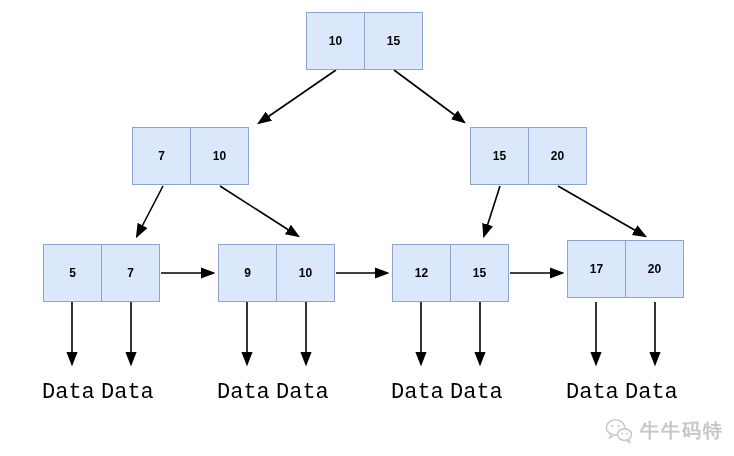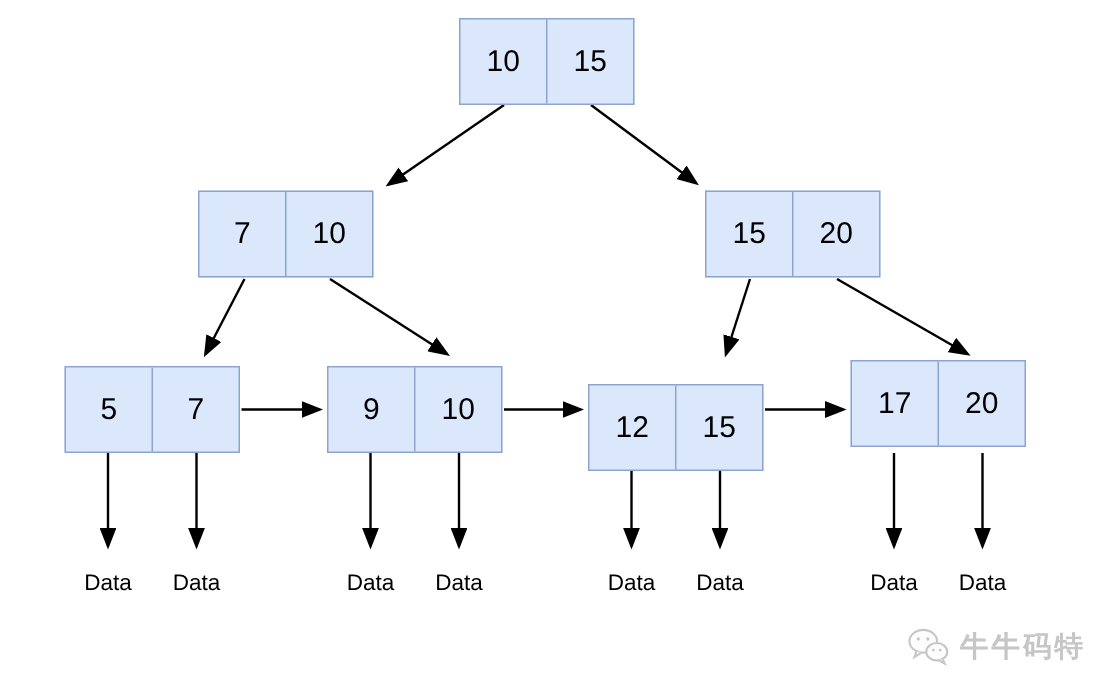--- a/index.html
+++ b/index.html
@@ -35,33 +35,35 @@
     display:flex;
     box-sizing:border-box;
     background:var(--node-fill);
     border:1.5px solid var(--node-border);
   }
   .cell{
     flex:1;
     display:flex;
     align-items:center;
     justify-content:center;
-    font-size:20px;
+    font-size:12px;
     color:var(--text);
+    font-weight:bold;
   }
   .cell + .cell{
     border-left:1.5px solid var(--node-border);
   }
   .data-label{
     position:absolute;
     top:380px;
     width:60px;
-    text-align:center;
-    font-size:15px;
+    text-align:left;
+    font-size:22px;
     color:var(--text);
+    font-family:Liberation Mono, monospace;
   }
   .watermark{
     position:absolute;
     right:10px;
     bottom:12px;
     display:flex;
     align-items:center;
     gap:7px;
     user-select:none;
   }
@@ -126,21 +128,21 @@
   </div>
 
   <div class="node" style="left:43px;top:244px">
     <div class="cell">5</div>
     <div class="cell">7</div>
   </div>
   <div class="node" style="left:218px;top:244px">
     <div class="cell">9</div>
     <div class="cell">10</div>
   </div>
-  <div class="node" style="left:392px;top:256px">
+  <div class="node" style="left:392px;top:244px">
     <div class="cell">12</div>
     <div class="cell">15</div>
   </div>
   <div class="node" style="left:567px;top:240px">
     <div class="cell">17</div>
     <div class="cell">20</div>
   </div>
 
   <div class="data-label" style="left:42px">Data</div>
   <div class="data-label" style="left:101px">Data</div>

